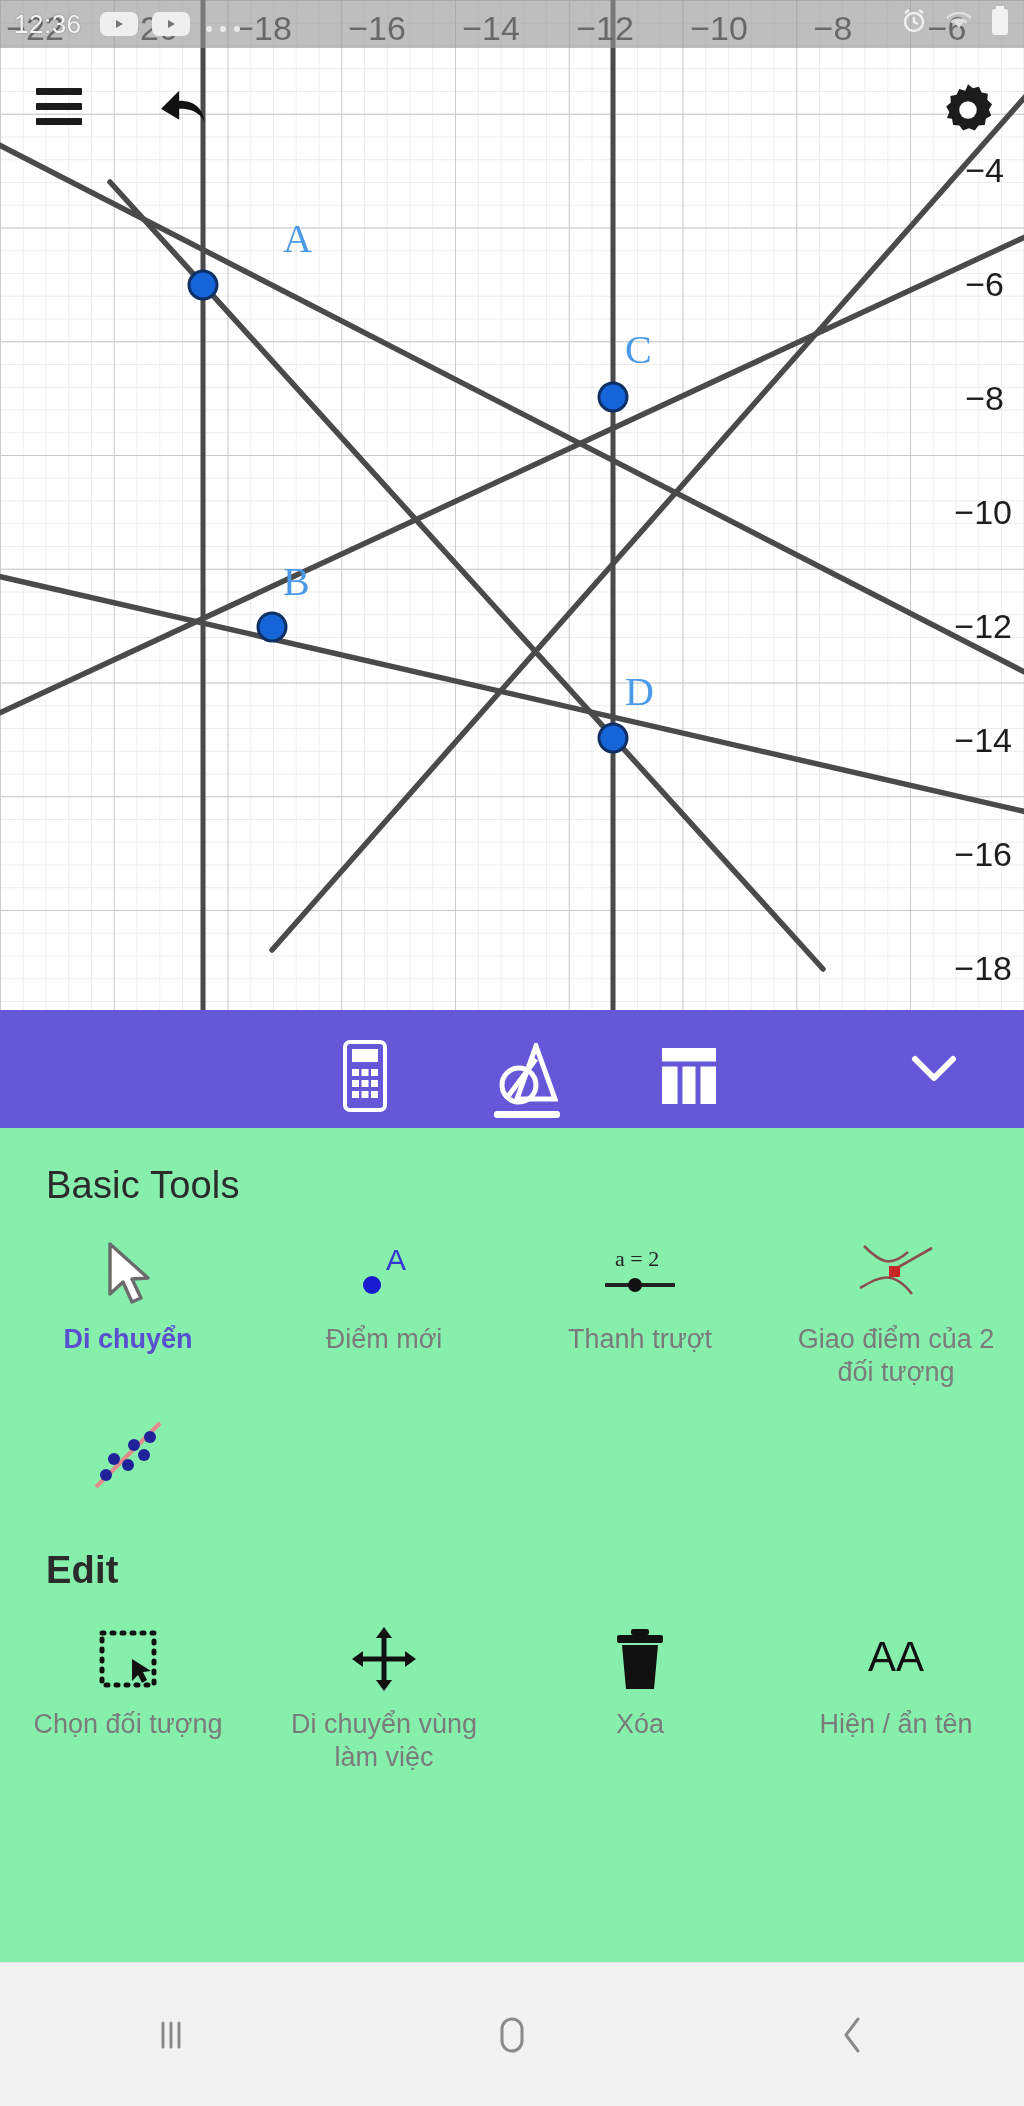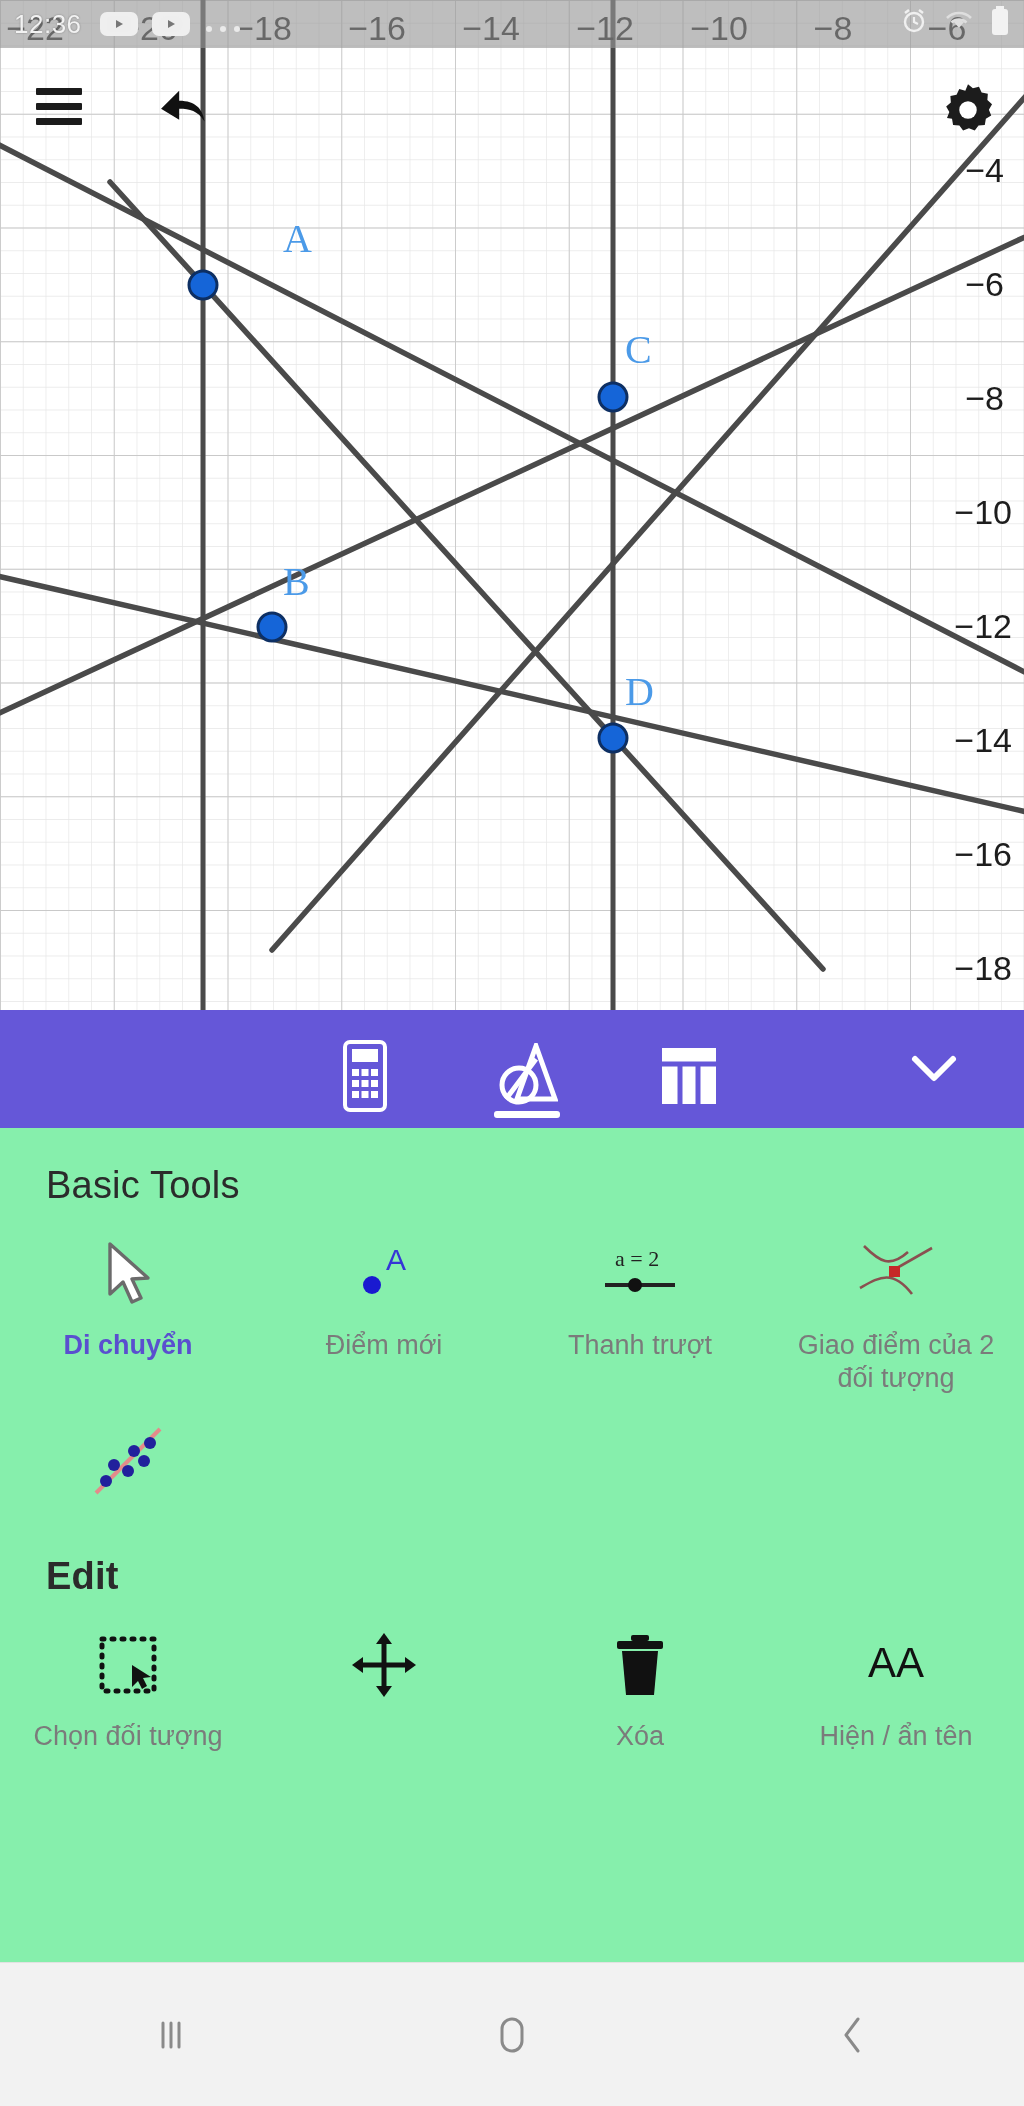--- a/index.html
+++ b/index.html
@@ -49,21 +49,21 @@
 
   
   #panel { position:absolute; left:0; top:1128px; width:1024px; height:834px;
      background:#86efac; z-index:10; }
   .sect-title { font-size:38px; color:#2b2b2b; padding:36px 0 0 46px;
      font-weight:400; letter-spacing:.2px; }
   .tool-grid { display:grid; grid-template-columns:repeat(4,1fr); }
   .tool { display:flex; flex-direction:column; align-items:center;
      padding-top:24px; cursor:pointer; }
   .tool .ic { height:86px; display:flex; align-items:center; justify-content:center; }
-  .tool .lbl { margin-top:12px; font-size:27px; color:#7b7b7b; text-align:center;
+  .tool .lbl { margin-top:6px; font-size:27px; color:#7b7b7b; text-align:center;
      line-height:1.22; max-width:200px; }
   .tool.active .lbl { color:#5a4fcf; font-weight:bold; }
 
   
   #navbar { position:absolute; left:0; top:1962px; width:1024px; height:144px;
      background:#f2f2f2; border-top:1px solid #e2e2e2;
      display:flex; align-items:center; justify-content:space-around; z-index:50; }
   #navbar .nav-ic { width:120px; height:90px; display:flex;
      align-items:center; justify-content:center; cursor:pointer; }
 </style>
@@ -349,20 +349,21 @@
               <line x1="10" y1="36" x2="62" y2="36"></line>
             </g>
             <g fill="#111">
               <path d="M36 4 L44 15 L28 15 Z"></path>
                 <path d="M36 68 L44 57 L28 57 Z"></path>
               <path d="M4 36 L15 44 L15 28 Z"></path>
                 <path d="M68 36 L57 44 L57 28 Z"></path>
             </g>
           </svg>
         </div>
+        <div class="lbl">Di chuyển vùng làm việc</div>
       </div>
 
       <div class="tool">
         <div class="ic">
           <svg width="62" height="72" viewBox="0 0 62 72">
             <rect x="22" y="6" width="18" height="6" rx="2" fill="#111"></rect>
             <rect x="8" y="12" width="46" height="8" rx="2" fill="#111"></rect>
             <path d="M13 22 L49 22 L45 66 L17 66 Z" fill="#111"></path>
           </svg>
         </div>

